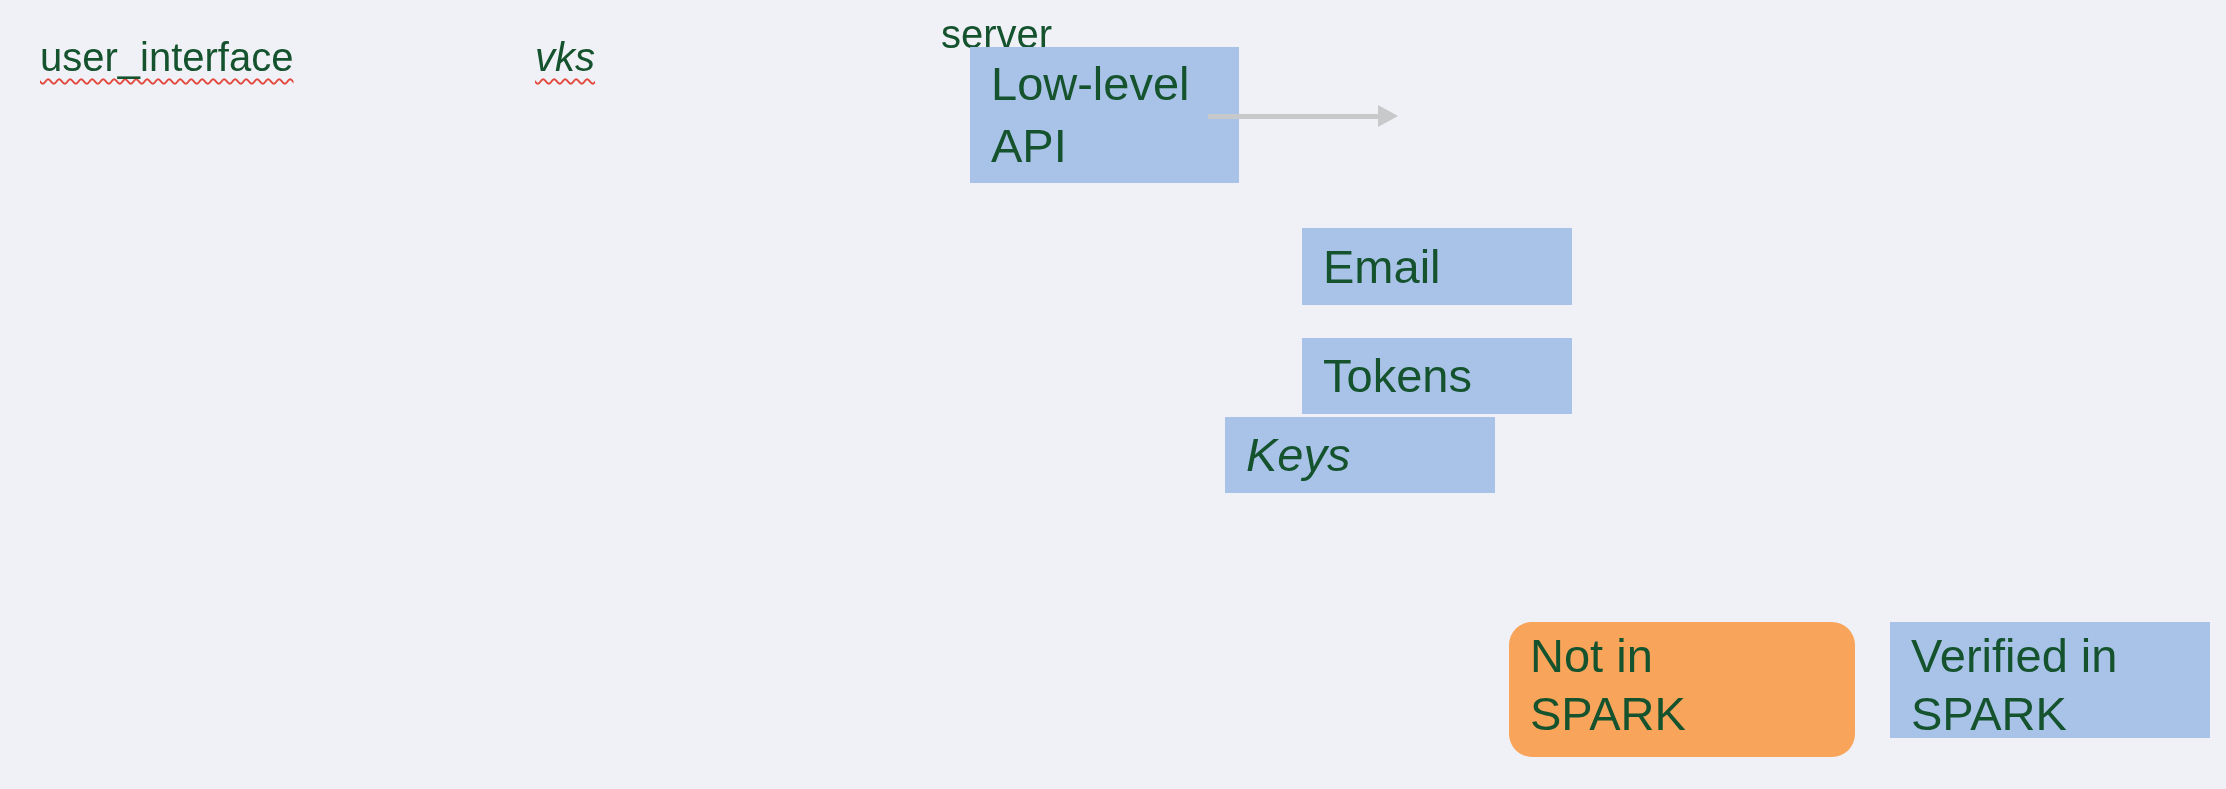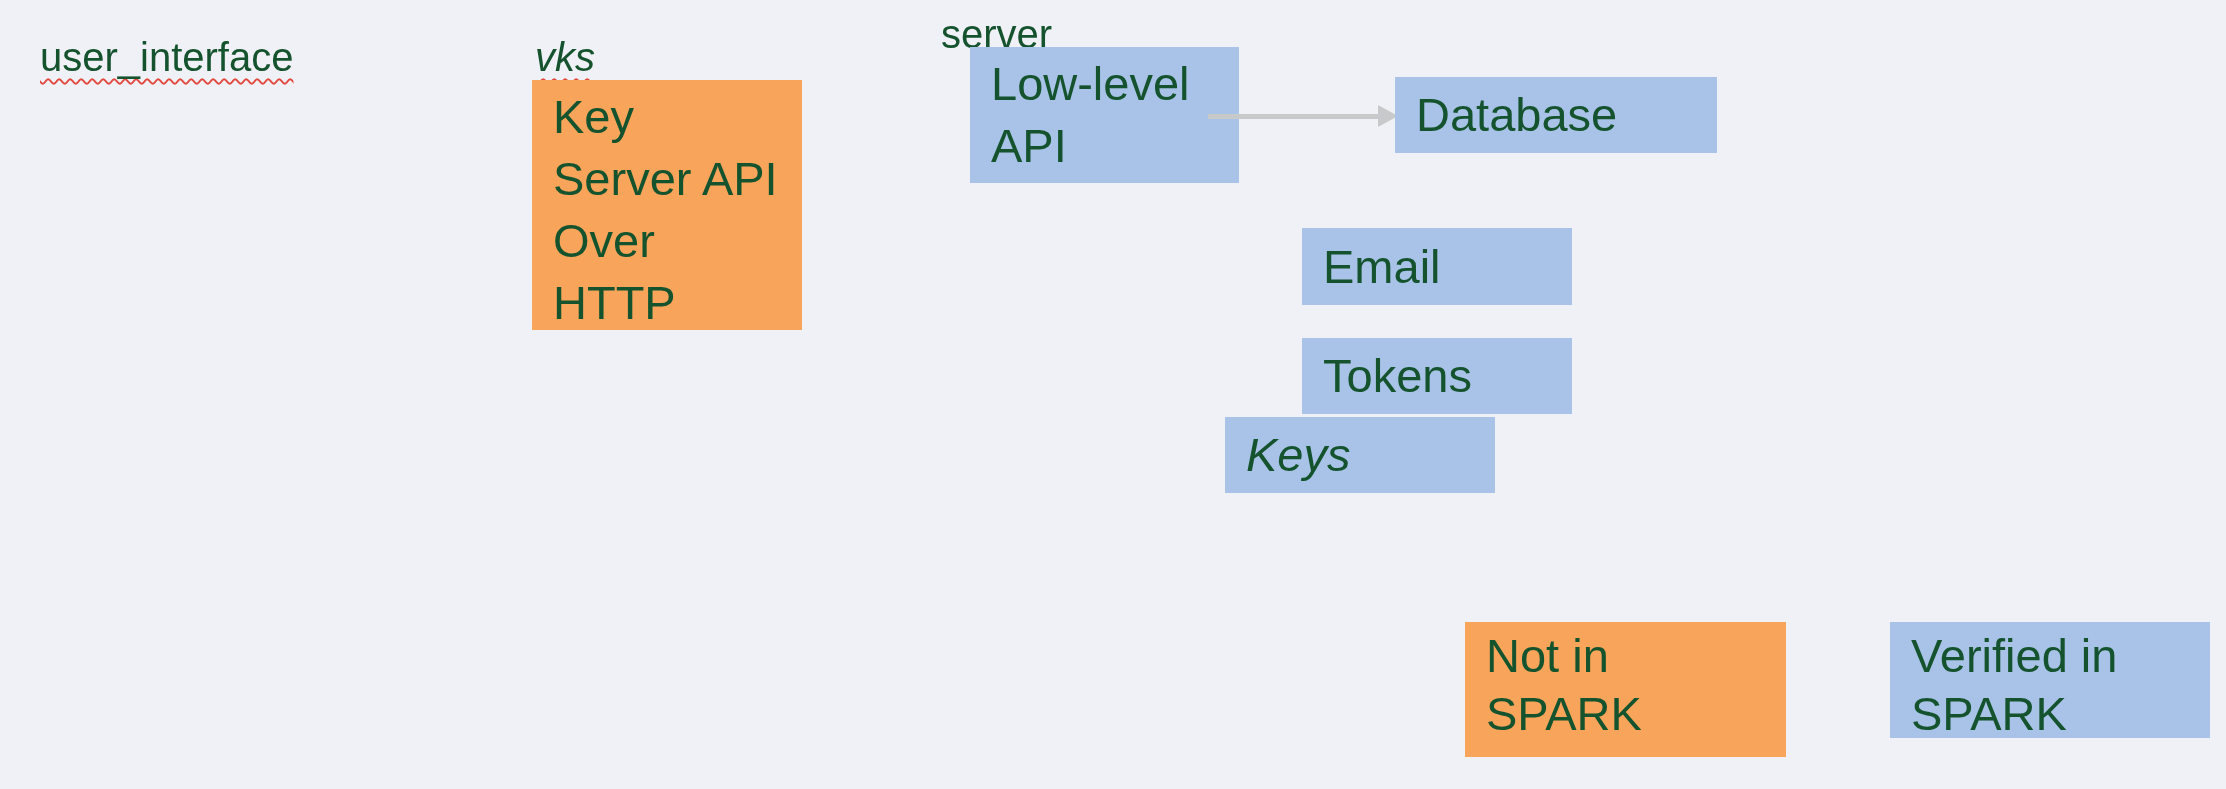--- a/index.html
+++ b/index.html
@@ -48,21 +48,21 @@
   .label-vks            { left: 535px; top: 34px; font-style: italic; }
   .label-server         { left: 941px; top: 11px; text-align: center; }
 
   .box-web       { left: 51px;   top: 80px;  width: 424px; height: 250px; }
   .box-vks       { left: 532px;  top: 80px;  width: 270px; height: 250px; }
   .box-lowlevel  { left: 970px;  top: 47px;  width: 269px; height: 136px; }
   .box-database  { left: 1395px; top: 77px;  width: 322px; height: 76px; }
   .box-email     { left: 1302px; top: 228px; width: 270px; height: 77px; }
   .box-tokens    { left: 1302px; top: 338px; width: 270px; height: 76px; }
   .box-keys      { left: 1225px; top: 417px; width: 270px; height: 76px; font-style: italic; }
-  .box-notspark  { left: 1465px; top: 622px; width: 321px; height: 135px; }
+  .box-notspark  { left: 1509px; top: 622px; width: 346px; height: 135px; border-radius: 23px; }
   .box-verified  { left: 1890px; top: 622px; width: 320px; height: 116px; }
 
   .connector { position: absolute; left: 0; top: 0; }
   .arrow-line {
     position: absolute;
     left: 1208px; top: 114px;
     width: 172px; height: 5px;
     background: #C8C9CB;
   }
   .arrow-head {
@@ -77,36 +77,31 @@
 </head>
 <body>
 
 <div class="canvas">
 
   <div class="shape-label misspelled label-user-interface">user_interface</div>
 
 
   <div class="shape-label misspelled label-vks">vks</div>
 
-  <div class="node orange box-vks">Key
-Server API
-Over
-HTTP</div>
 
   <div class="shape-label label-server">server</div>
 
   <div class="node blue box-lowlevel">Low-level
 API</div>
 
   <div class="connector">
     <div class="arrow-line"></div>
     <div class="arrow-head"></div>
   </div>
 
-  <div class="node blue center-v box-database">Database</div>
 
   <div class="node blue center-v box-email">Email</div>
 
   <div class="node blue center-v box-tokens">Tokens</div>
 
   <div class="node blue center-v box-keys">Keys</div>
 
   <div class="node orange legend box-notspark">Not in
 SPARK</div>
 

